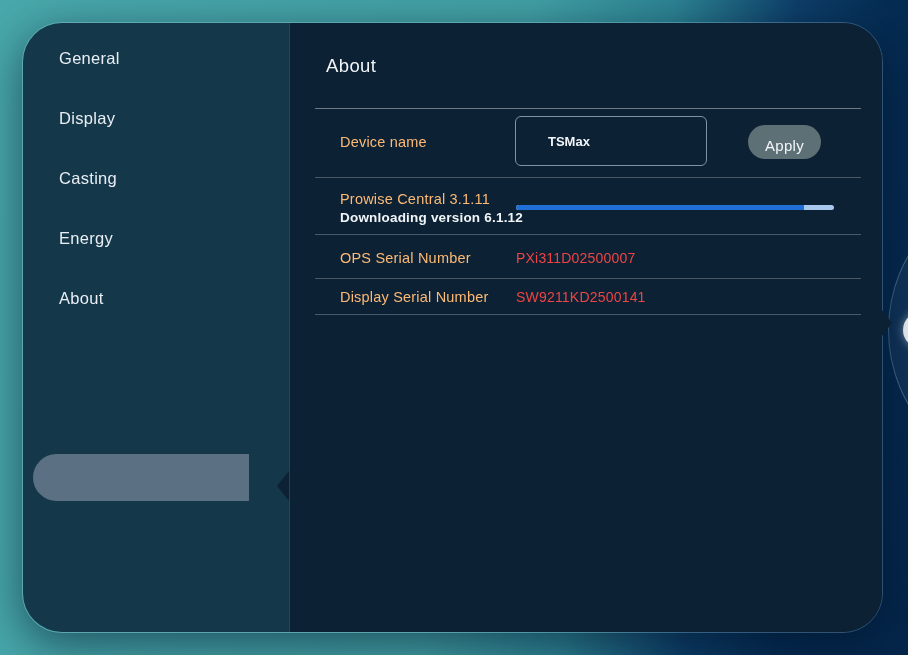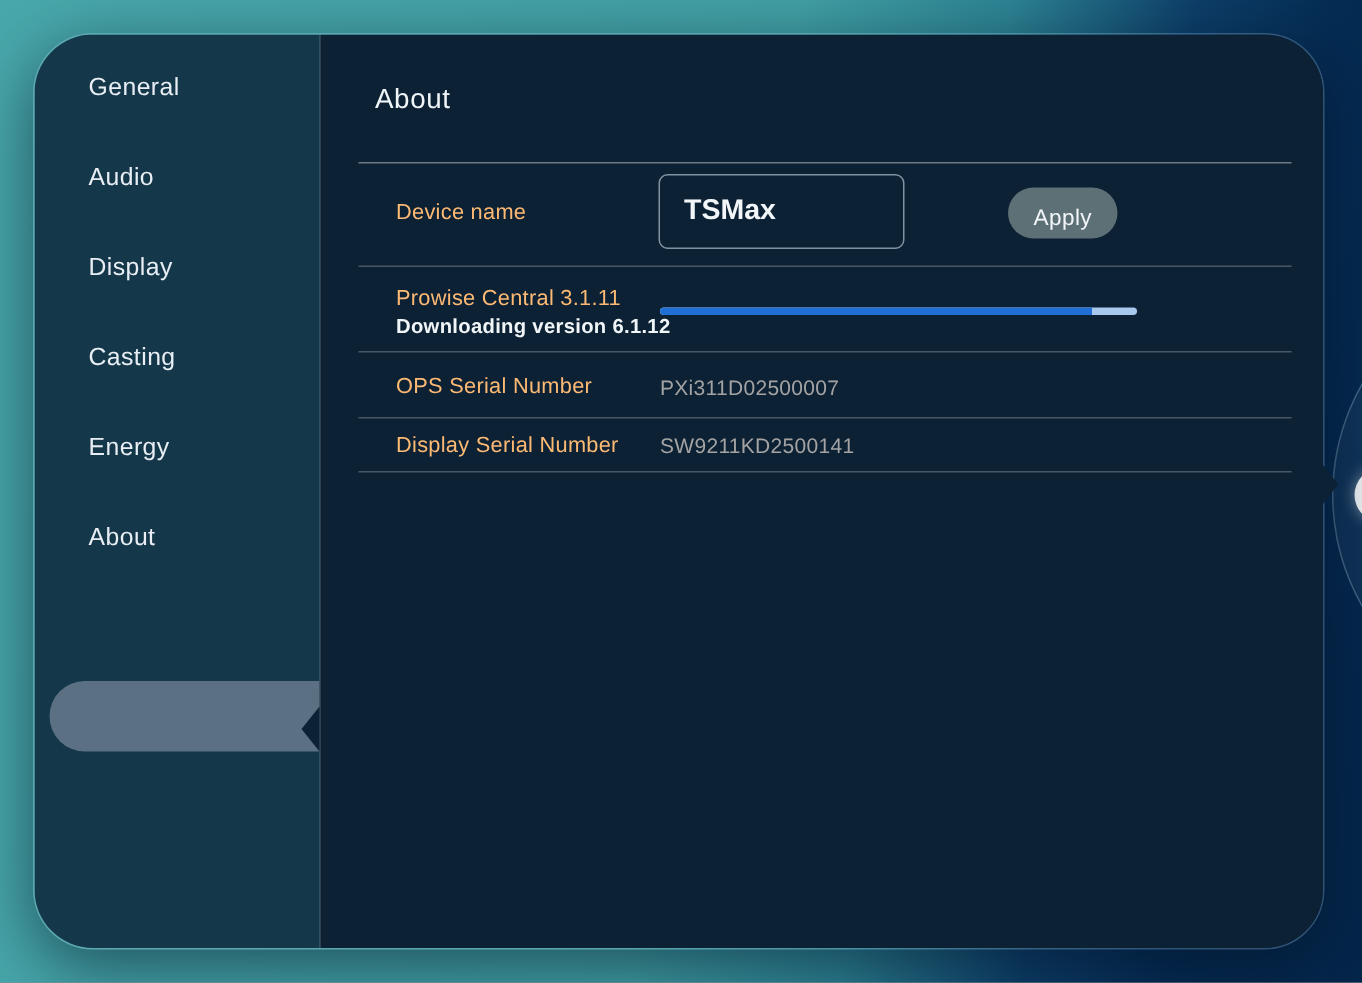--- a/index.html
+++ b/index.html
@@ -20,21 +20,21 @@
     border-radius:50%; background:#eef4f7; box-shadow:0 0 10px rgba(255,255,255,.45);
   }
   
   .dialog {
     position:absolute; left:22px; top:22px; width:861px; height:611px;
     border-radius:40px; display:flex; overflow:hidden;
     border:1px solid rgba(140,170,195,.32);
     box-shadow:0 12px 45px rgba(0,15,35,.55);
   }
   .sidebar {
-    width:190px; background:#143749; position:relative;
+    width:266px; background:#143749; position:relative;
     padding-top:5px; flex:none;
   }
   .side-item {
     position:relative; height:60px; display:flex; align-items:center;
     padding-left:36px; color:#e8eef4; font-size:16.5px; letter-spacing:.3px;
     cursor:pointer; z-index:1;
   }
   .select-pill {
     position:absolute; left:10px; top:431px; width:216px; height:47px;
     background:#5b7183; border-radius:23.5px 0 0 23.5px; z-index:0;
@@ -55,27 +55,27 @@
   }
   .divider { position:absolute; left:25px; right:21px; height:1px; }
   .divider.bright { background:rgba(255,255,255,.40); }
   .divider.dim    { background:rgba(255,255,255,.25); }
   .d1 { top:85px; }  .d2 { top:154px; } .d3 { top:211px; }
   .d4 { top:255px; } .d5 { top:291px; }
   .row-label {
     position:absolute; left:50px; color:#fdba74; font-size:14.5px; letter-spacing:.2px;
   }
   .row-value {
-    position:absolute; left:226px; color:#a3a3a3; font-size:14px; letter-spacing:.2px;text-align:right;
+    position:absolute; left:226px; color:#ef4444; font-size:14px; letter-spacing:.2px;text-align:right;
   }
   .device-input {
-    position:absolute; left:225px; top:93px; width:164px; height:50px;
+    position:absolute; left:225px; top:93px; width:192px; height:50px;
     background:transparent; border:1px solid #7f93a2; border-radius:6px;
     color:#f2f6f9; font-family:"Liberation Sans",sans-serif;
-    font-size:19px; font-weight:700; padding:0 16px; outline:none;
+    font-size:13px; font-weight:700; padding:0 32px; outline:none;
   }
   .apply-btn {
     position:absolute; left:458px; top:102px; height:34px; padding:12px 17px;
     border:none; border-radius:17px; background:#5d7076; color:#f2f6f9;
     font-family:"Liberation Sans",sans-serif; font-size:15px; letter-spacing:.3px;
     cursor:pointer;
   }
   .update-label    { top:168px; }
   .update-sublabel {
     position:absolute; left:50px; top:187px; color:#f0f5f8;
@@ -101,23 +101,20 @@
 
 <div class="bg-big-circle"></div>
 <div class="bg-white-ball"></div>
 
 <div class="dialog">
 
   <div class="sidebar">
     <div class="select-pill"></div>
     <div class="side-item">
         <span>General</span>
-      </div>
-    <div class="side-item">
-        <span>Audio</span>
       </div>
     <div class="side-item">
         <span>Display</span>
       </div>
     <div class="side-item">
         <span>Casting</span>
       </div>
     <div class="side-item">
         <span>Energy</span>
       </div>

